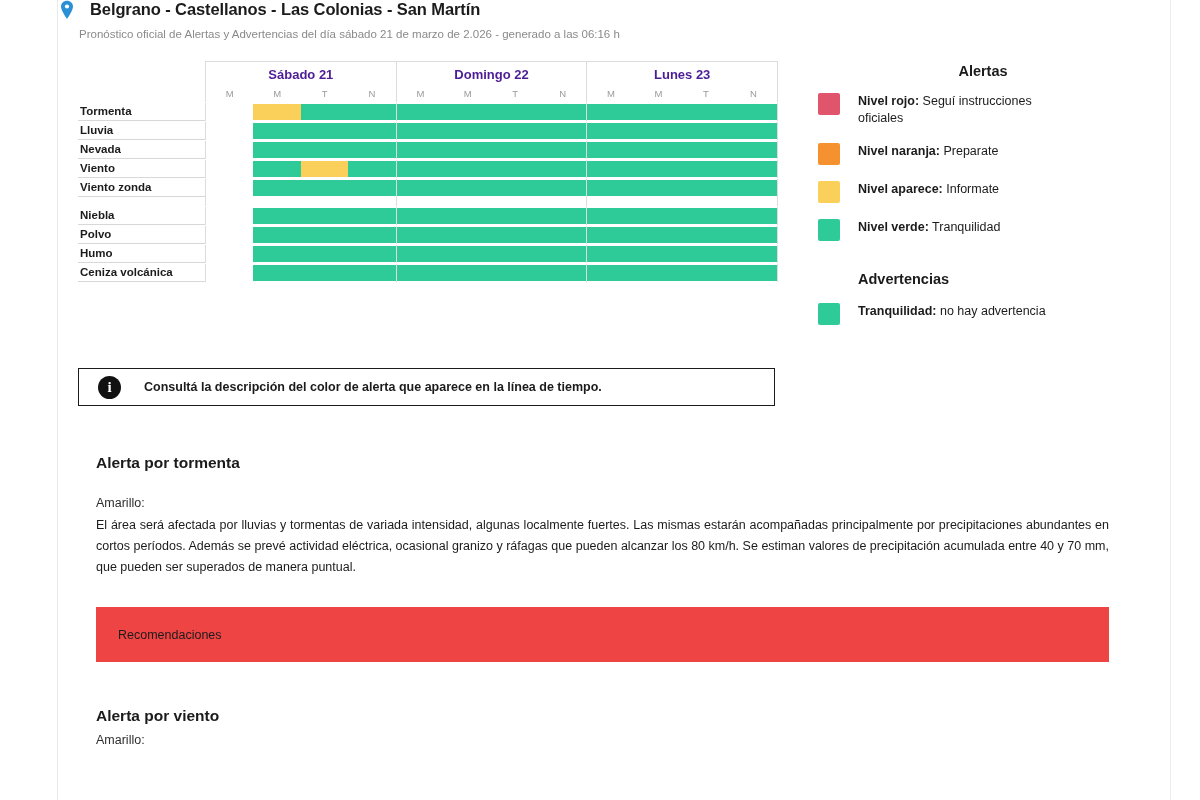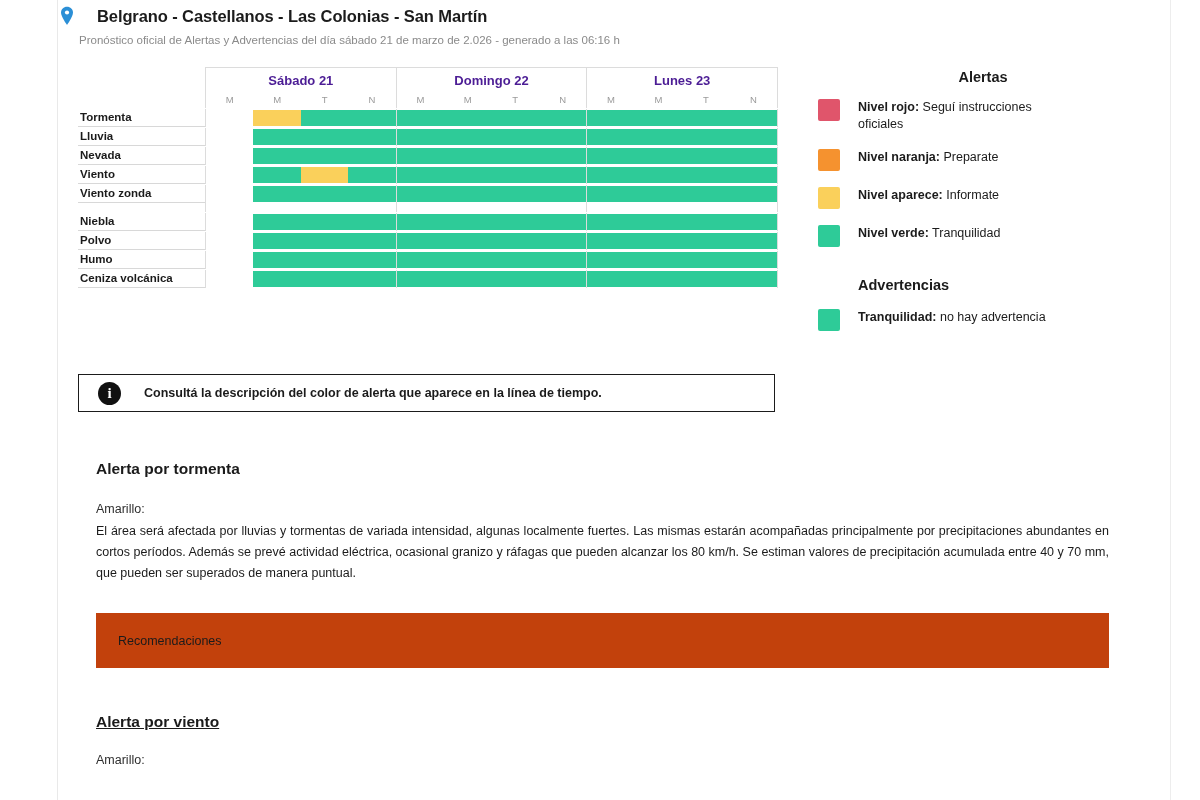--- a/index.html
+++ b/index.html
@@ -21,21 +21,21 @@
     position: absolute; left: 0; top: 0; width: 58px; height: 800px;
     background: #ffffff; border-right: 1px solid #e9e9e9;
   }
   .edge-right {
     position: absolute; right: 0; top: 0; width: 30px; height: 800px;
     background: #ffffff; border-left: 1px solid #ededed;
   }
   .content { position: absolute; left: 60px; top: 0; width: 1110px; height: 800px; }
 
   
-  .title-row { display: flex; align-items: flex-end; gap: 23px; padding-top: 6px; }
+  .title-row { display: flex; align-items: flex-start; gap: 16px; }
   .pin-icon { width: 14px; height: 20px; display: inline-block; position: relative; }
   .pin-icon svg { display: block; }
   .title {
     font-size: 16.5px; font-weight: bold; letter-spacing: -0.1px; color: #1b1b1b;
   }
   .subtitle {
     margin-top: 8px; margin-left: 19px;
     font-size: 11.5px; color: #8a8a8a; font-weight: normal;
   }
 
@@ -99,25 +99,25 @@
   .infobox .txt { margin-left: 23px; font-size: 12.5px; font-weight: bold; }
 
   
   .section { margin-top: 48px; margin-left: 36px; width: 1013px; }
   .section h2 { margin: 0 0 24px 0; font-size: 15.5px; font-weight: bold; }
   .level-label { font-size: 12.5px; color: #2e2e2e; margin-bottom: 5px; }
   .section p {
     margin: 0; font-size: 12.5px; line-height: 21px; color: #1b1b1b; text-align: justify;
   }
   .reco {
-    margin-top: 29px; background: #c2410c; height: 55px; display: flex; align-items: center;
+    margin-top: 29px; background: #ef4444; height: 55px; display: flex; align-items: center;
   }
   .reco span { margin-left: 22px; font-size: 12.5px; color: #1b1b1b; }
   .section.second { margin-top: 45px; }
-  .section.second h2 { margin-bottom: 22px; text-decoration: underline; }
+  .section.second h2 { margin-bottom: 8px; }
 </style>
 </head>
 <body>
 
 <div class="page">
   <div class="edge-left"></div>
   <div class="edge-right"></div>
 
   <div class="content">
 

